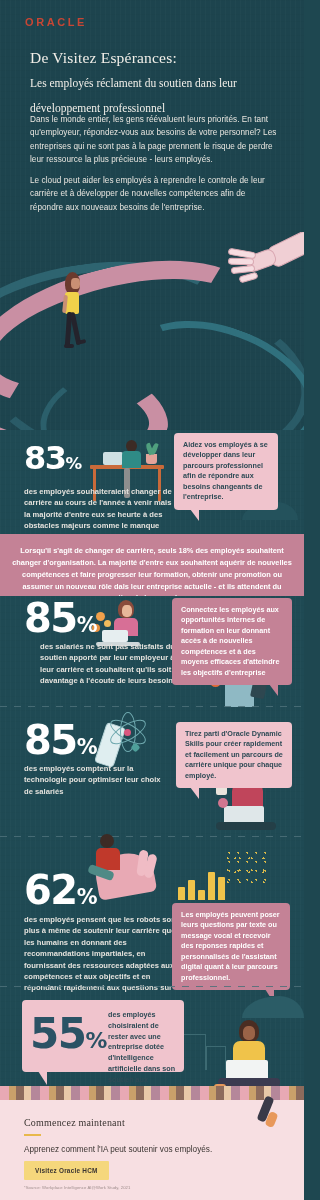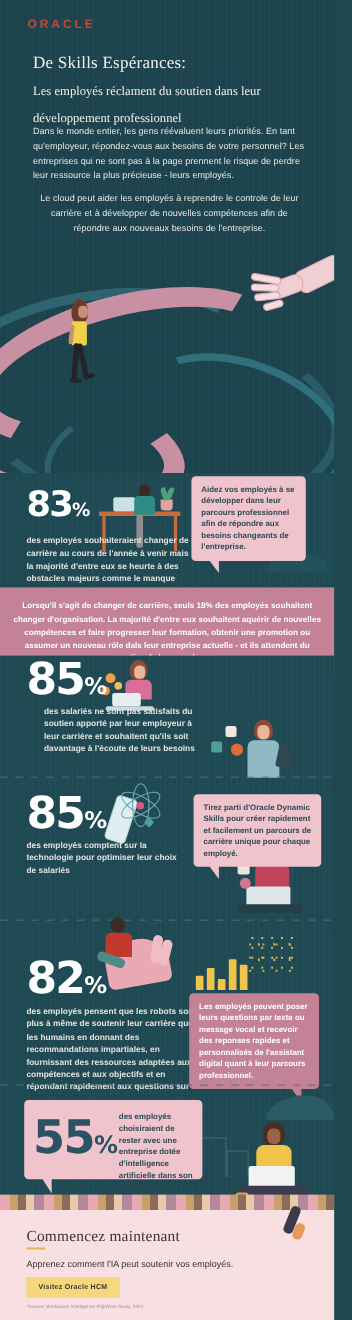--- a/index.html
+++ b/index.html
@@ -34,21 +34,21 @@
     position:absolute; left:30px; top:48px; width:250px;
     color:#f2efe9;
     font-family:"Liberation Serif", serif;
   }
   .headline .h-main { font-size:15.5px; font-weight:400; letter-spacing:.2px; line-height:1.35; }
   .headline .h-sub  { font-size:11.5px; font-weight:400; line-height:1.95; margin-top:3px; }
   .intro {
     position:absolute; left:30px; top:113px; width:248px;
     color:#e9e6e0; font-size:8.2px; line-height:1.62; letter-spacing:.05px;
   }
-  .intro p + p { margin-top:8px;text-align:center; }
+  .intro p + p { margin-top:8px; }
 
   
   #hero { top:232px; height:198px; background:#1d444e; overflow:hidden; }
   .hero-swoosh { position:absolute; border-radius:50%; border-style:solid; border-color:transparent; }
   .s1 { width:300px; height:150px; left:-60px; top:32px; border-width:9px; border-top-color:#2e6470; border-left-color:#2e6470; transform:rotate(-8deg); }
   .s2 { width:330px; height:180px; left:-20px; top:58px; border-width:8px; border-bottom-color:#2a5b67; border-right-color:#2a5b67; transform:rotate(6deg); }
   .s3 { width:200px; height:120px; left:120px; top:95px; border-width:7px; border-top-color:#30707d; border-right-color:#30707d; transform:rotate(20deg); }
   .s4 { width:260px; height:130px; left:40px; top:120px; border-width:6px; border-bottom-color:#2b5f6b; border-left-color:#2b5f6b; transform:rotate(-5deg); }
   .road {
     position:absolute; left:-30px; top:36px; width:290px; height:130px;
@@ -122,21 +122,21 @@
   #sband{ top:534px; }
   #s85a { top:596px; height:122px; background:#1f4a54; }
   #s85b { top:718px; height:130px; background:#1f4a54; }
   #s82  { top:848px; height:148px; background:#1f4a54; }
   #s55  { top:996px; height:104px; background:#1f4a54; }
 
   
   #footer { top:1100px; height:100px; background:#f7dfe2; }
   .foot-title {
     position:absolute; left:24px; top:17px; color:#3a3431;
-    font-family:"Liberation Serif", serif; font-size:14px; letter-spacing:.2px;
+    font-family:"Liberation Serif", serif; font-size:10px; letter-spacing:.2px;
   }
   .foot-rule { position:absolute; left:24px; top:34px; width:17px; height:2px; background:#e8b84b; }
   .foot-sub {
     position:absolute; left:24px; top:44px; width:230px; color:#3a3431;
     font-size:8.2px; line-height:1.4;
   }
   .foot-btn {
     position:absolute; left:24px; top:61px;
     background:#f5d77c; color:#3a3431;
     font-size:6.4px; font-weight:700; letter-spacing:.25px;
@@ -170,21 +170,21 @@
 </style>
 </head>
 <body>
 
 <div class="sec" id="header">
   <div class="texture"></div>
 
   <div class="oracle-logo">ORACLE</div>
 
   <div class="headline">
-    <div class="h-main">De Skills Espérances:</div>
+    <div class="h-main">De Visitez Espérances:</div>
     <div class="h-sub">Les employés réclament du soutien dans leur</div>
     <div class="h-sub">développement professionnel</div>
   </div>
 
   <div class="intro">
     <p>Dans le monde entier, les gens réévaluent leurs priorités. En tant qu'employeur, répondez-vous aux besoins de votre personnel? Les entreprises qui ne sont pas à la page prennent le risque de perdre leur ressource la plus précieuse - leurs employés.</p>
     <p>Le cloud peut aider les employés à reprendre le controle de leur carrière et à développer de nouvelles compétences afin de répondre aux nouveaux besoins de l'entreprise.</p>
   </div>
 </div>
 
@@ -270,20 +270,24 @@
   <div class="deco" style="left:205px; top:64px; width:10px; height:10px; background:#ede9e2; border-radius:2px;"></div>
   <div class="deco" style="left:192px; top:78px; width:10px; height:10px; background:#4f9f9a; border-radius:2px;"></div>
   <div class="deco" style="left:210px; top:80px; width:11px; height:11px; background:#e06a3a; border-radius:50%;"></div>
 
   <div class="stat-num" style="left:24px; top:2px; font-size:40px;">
     <span>85</span><span class="pct">%</span>
   </div>
 
   <div class="stat-body" style="left:24px; top:45px; width:145px;margin-left:16px;">des salariés ne sont pas satisfaits du soutien apporté par leur employeur à leur carrière et souhaitent qu'ils soit davantage à l'écoute de leurs besoins</div>
 
+  <div class="bubble dark" style="left:172px; top:2px; width:120px;">
+    <span>Connectez les employés aux opportunités internes de formation en leur donnant accès à de nouvelles compétences et à des moyens efficaces d'atteindre les objectifs d'entreprise</span>
+    <span class="tail" style="right:14px; bottom:-11px; border-top:12px solid #c48296;"></span>
+  </div>
 
   <div class="dashline" style="top:110px;"></div>
 </div>
 
 <div class="sec" id="s85b">
   <div class="texture"></div>
 
   <div class="phone" style="left:100px; top:6px; width:20px; height:42px; transform:rotate(18deg);"></div>
   <div class="atom-ring" style="left:108px; top:6px; width:40px; height:16px; transform:rotate(30deg);"></div>
   <div class="atom-ring" style="left:108px; top:6px; width:40px; height:16px; transform:rotate(-30deg);"></div>
@@ -328,21 +332,21 @@
   <div class="deco" style="left:178px; top:20px; width:46px; height:32px;">
     <span class="chart-bar" style="left:0;  width:7px; height:13px;"></span>
     <span class="chart-bar" style="left:10px;width:7px; height:20px;"></span>
     <span class="chart-bar" style="left:20px;width:7px; height:10px;"></span>
     <span class="chart-bar" style="left:30px;width:7px; height:28px;"></span>
     <span class="chart-bar" style="left:40px;width:7px; height:23px;"></span>
   </div>
   <div class="deco" style="left:224px; top:2px; width:46px; height:34px; background:radial-gradient(circle at 30% 70%, #d8b84a 0 1px, transparent 1px), radial-gradient(circle at 60% 30%, #d8b84a 0 1px, transparent 1px), radial-gradient(circle at 80% 60%, #d8b84a 0 1px, transparent 1px); background-size:12px 12px,9px 9px,14px 14px;"></div>
 
   <div class="stat-num" style="left:24px; top:22px; font-size:40px;">
-    <span>82</span><span class="pct">%</span>
+    <span>62</span><span class="pct">%</span>
   </div>
 
   <div class="stat-body" style="left:24px; top:66px; width:155px;">des employés pensent que les robots sont plus à même de soutenir leur carrière que les humains en donnant des recommandations impartiales, en fournissant des ressources adaptées aux compétences et aux objectifs et en répondant rapidement aux questions sur les carrières.</div>
 
   <div class="bubble dark" style="left:172px; top:55px; width:118px;">
     <span>Les employés peuvent poser leurs questions par texte ou message vocal et recevoir des reponses rapides  et personnalisés de l'assistant digital quant à leur parcours professionnel.</span>
     <span class="tail" style="right:16px; bottom:-13px; border-top:14px solid #c48296;"></span>
   </div>
 
   <div class="dashline" style="top:138px;"></div>

